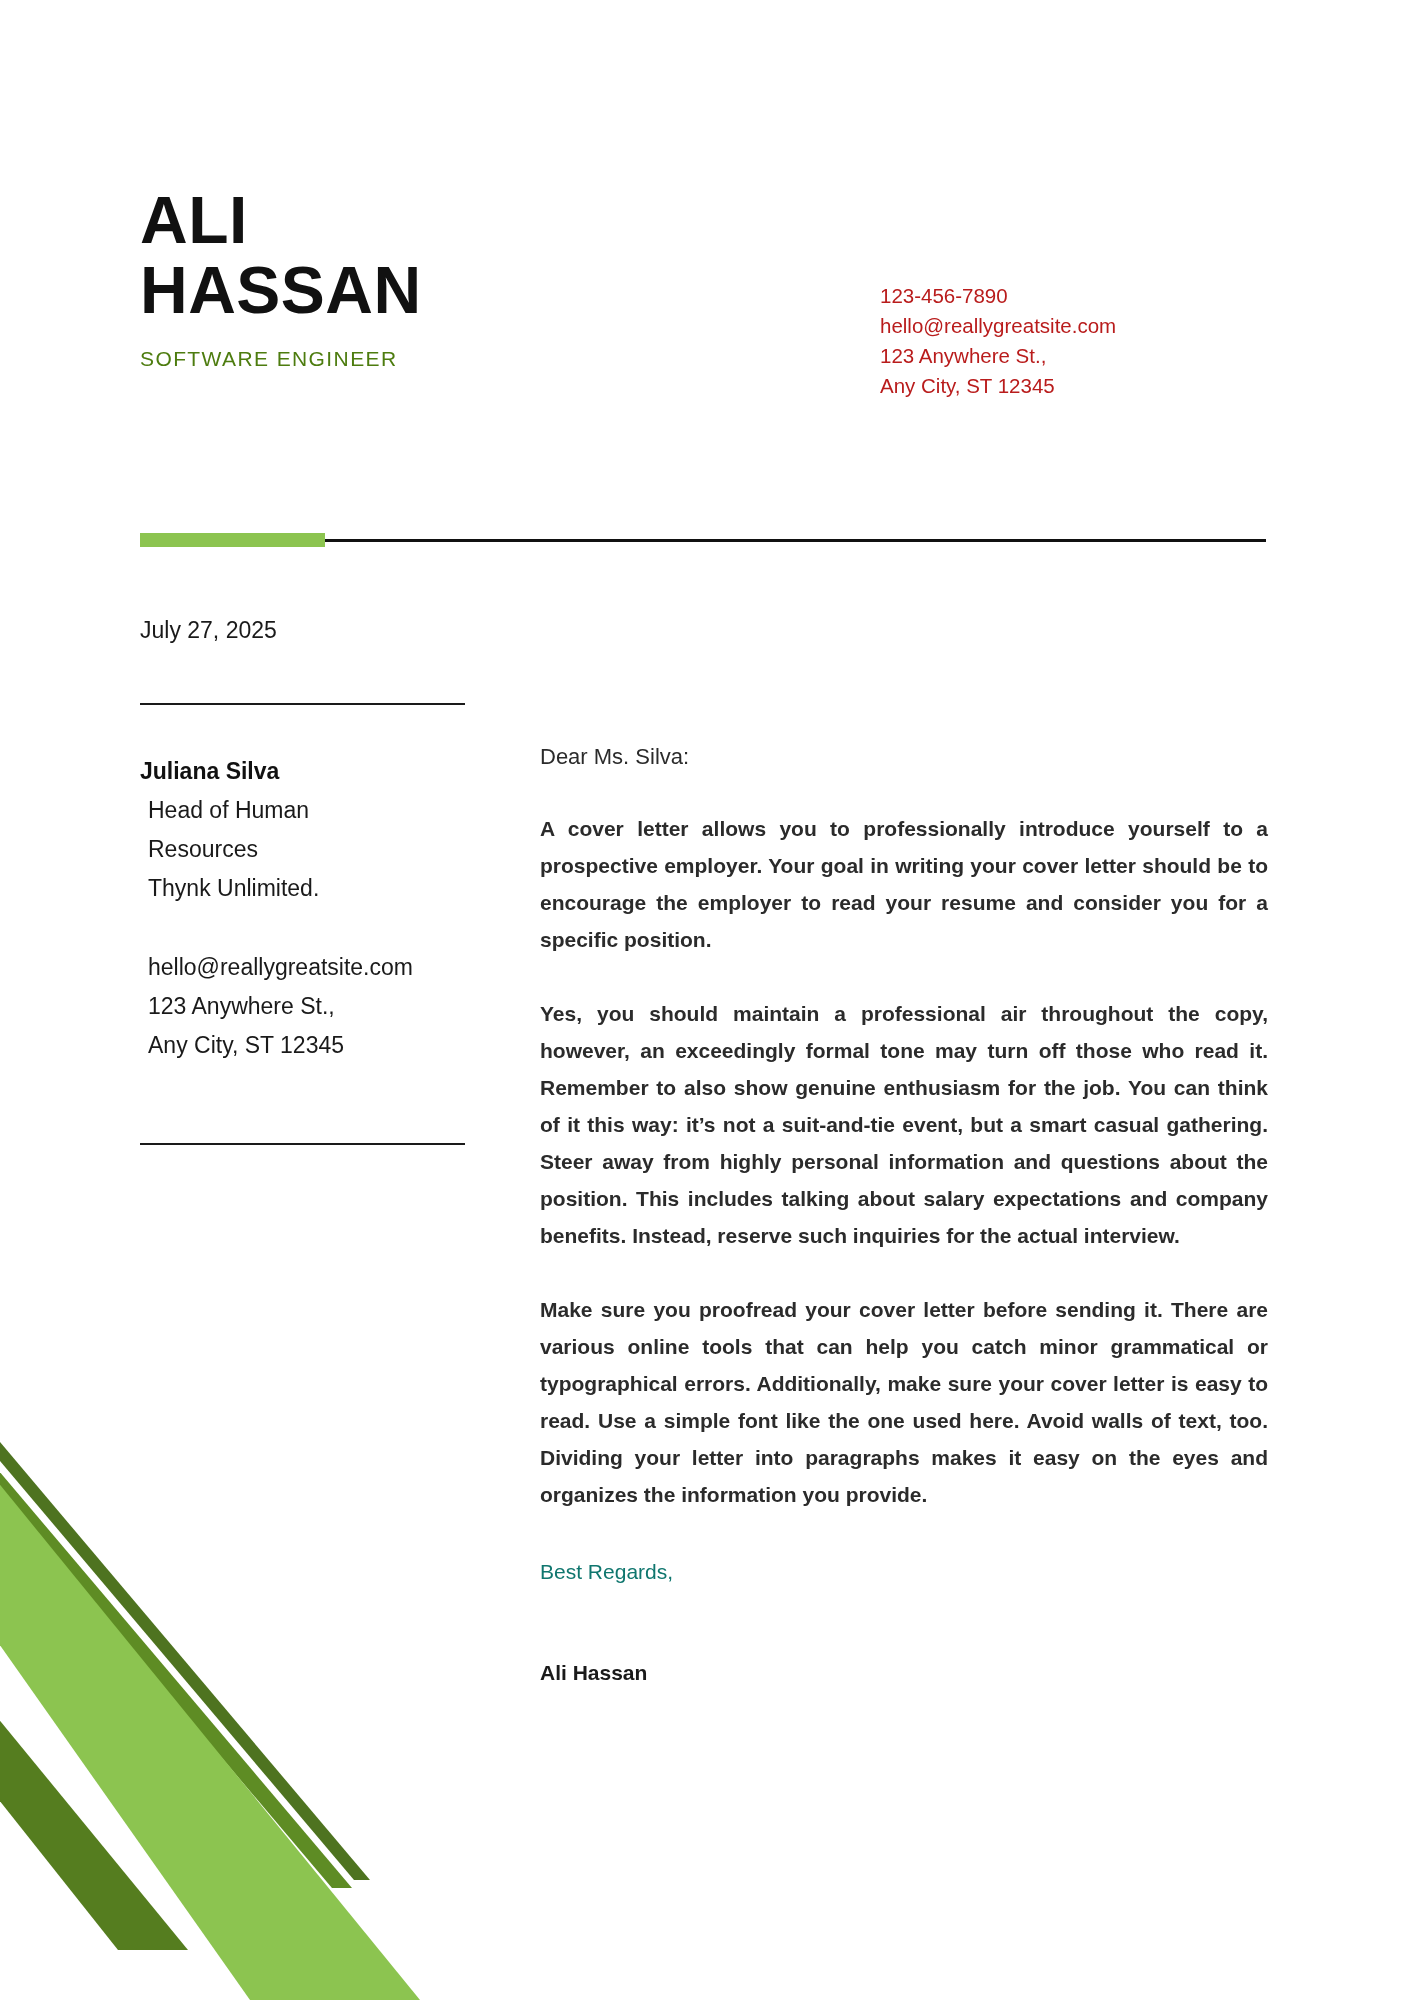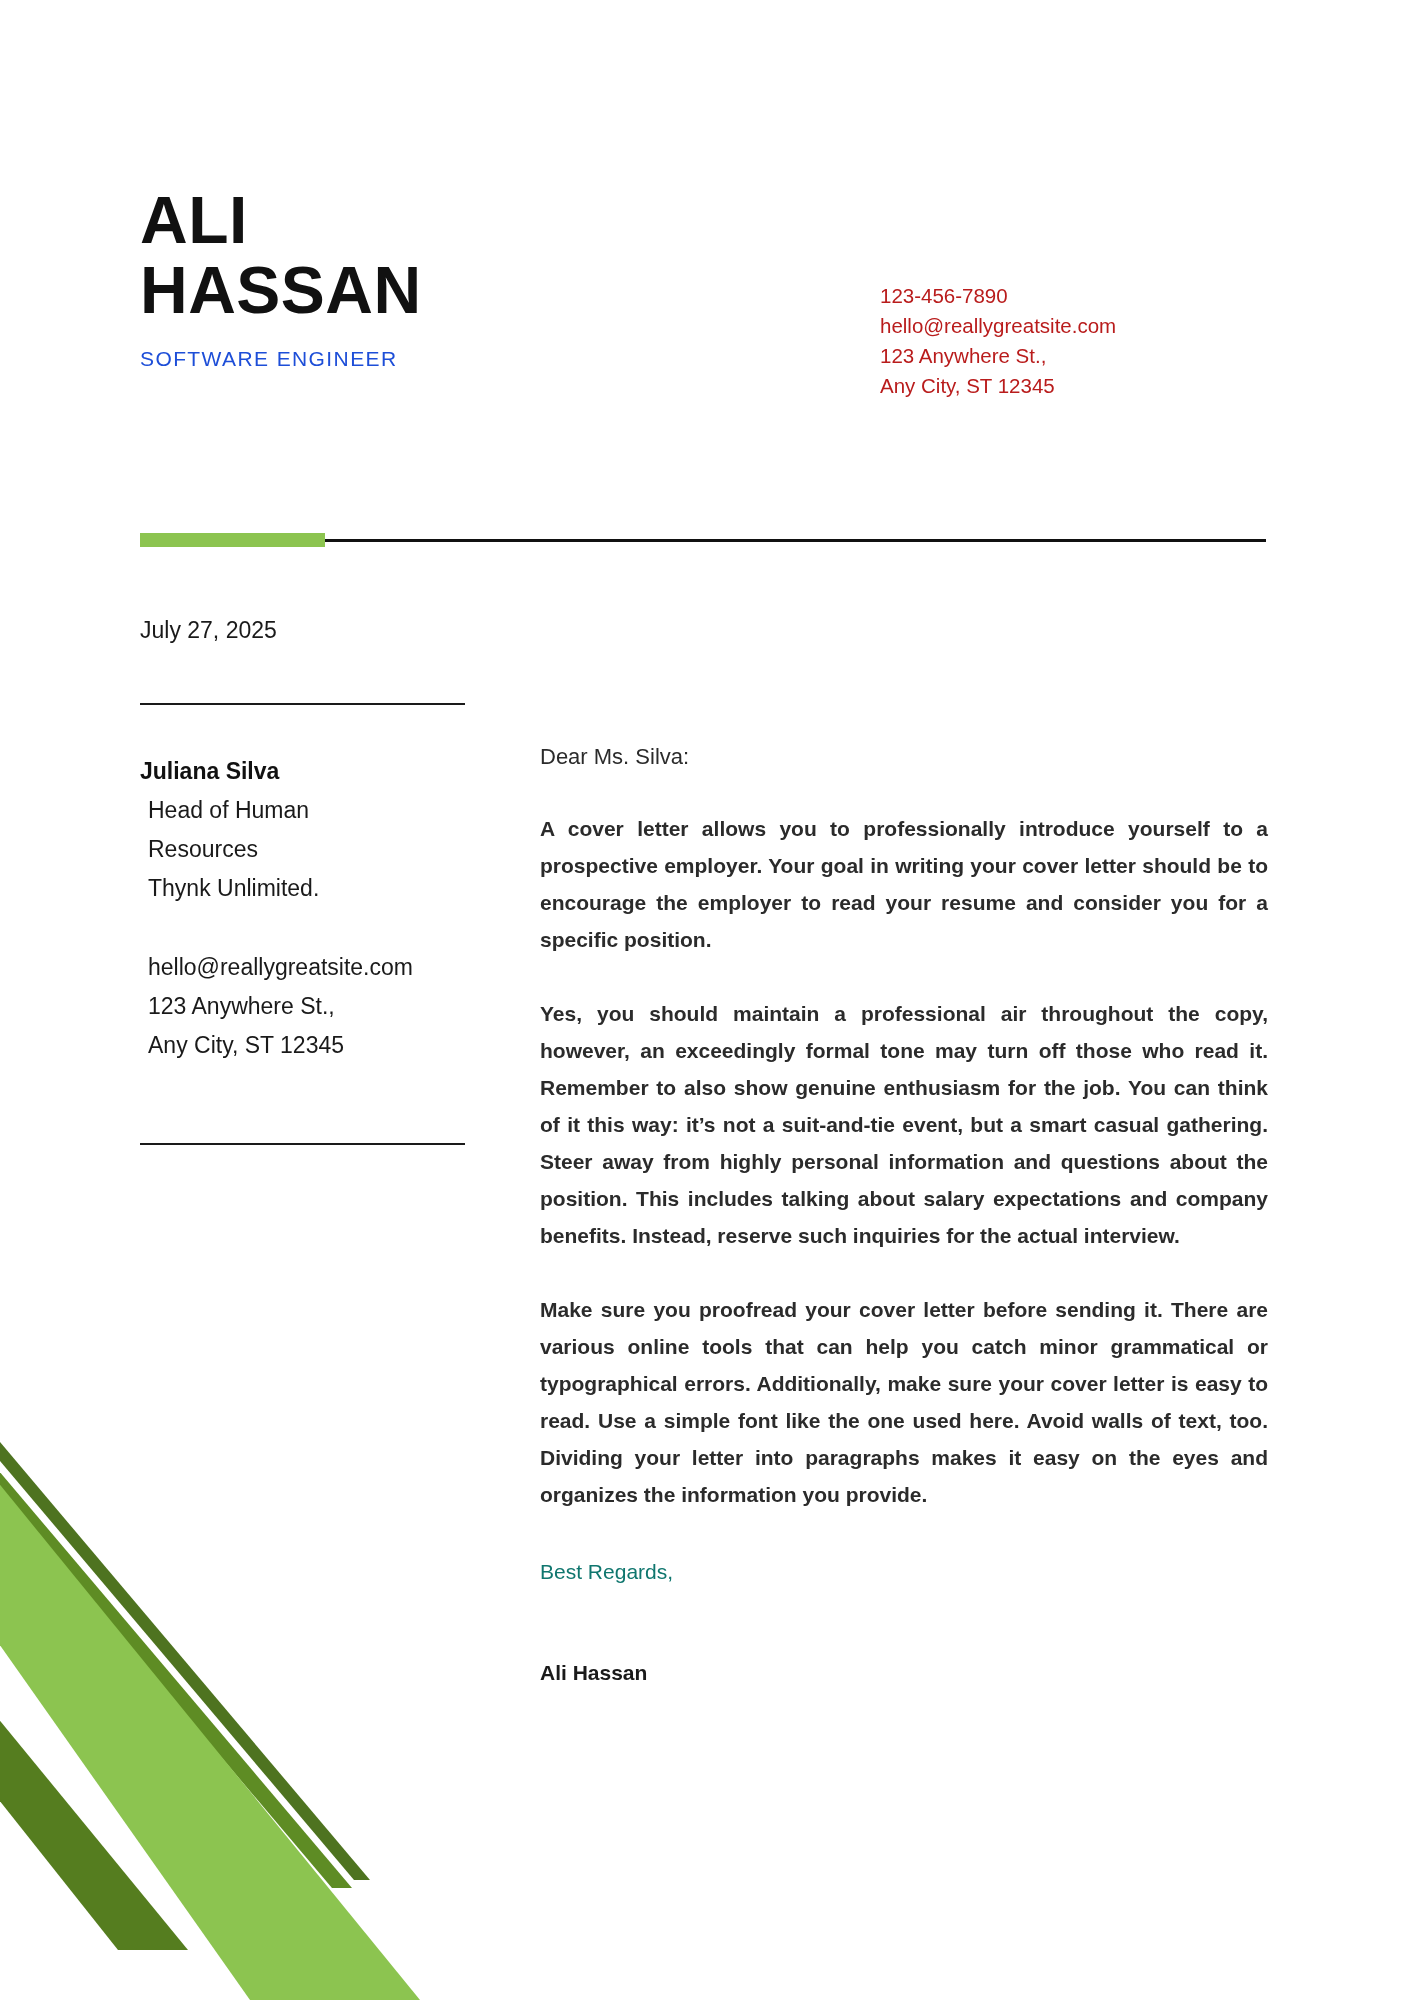--- a/index.html
+++ b/index.html
@@ -43,21 +43,21 @@
     font-weight: bold;
     font-size: 66px;
     line-height: 70px;
     letter-spacing: 0.5px;
     color: #111111;
   }
   #job-title {
     margin-top: 22px;
     font-size: 21px;
     letter-spacing: 1.4px;
-    color: #1d4ed8;
+    color: #4d7c0f;
     font-weight: normal;
   }
   #contact-block {
     position: absolute;
     left: 740px;
     top: 96px;
     width: 400px;
   }
   .contact-line {
     font-size: 20.5px;

